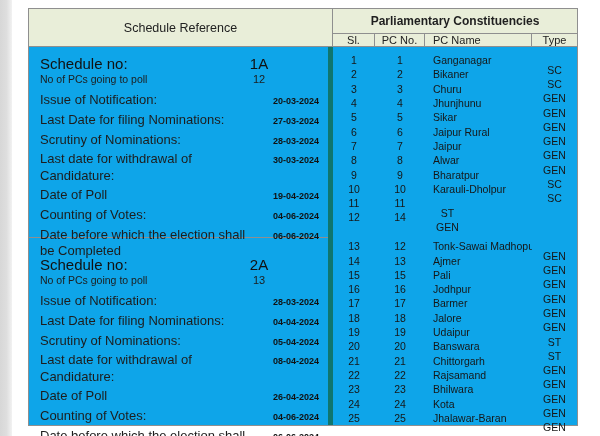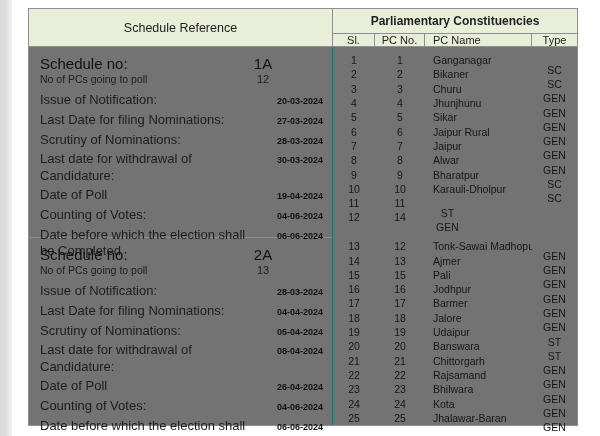--- a/index.html
+++ b/index.html
@@ -20,21 +20,21 @@
     left: 0; top: 0;
     width: 12px; height: 436px;
     background: linear-gradient(to right, #d7d7d7 0%, #dedede 55%, #f2f2f2 100%);
   }
   .sheet {
     position: absolute;
     left: 28px;
     top: 8px;
     width: 550px;
     height: 418px;
-    background: #737373;
+    background: #0ea5e9;
     border: 1px solid #8f8f8f;
     box-sizing: border-box;
     display: flex;
     flex-direction: column;
   }
 
   
   .thead {
     display: flex;
     height: 38px;
@@ -85,23 +85,24 @@
   
   .tbody {
     flex: 1 1 auto;
     display: flex;
     min-height: 0;
   }
   .left-col {
     width: 304px;
     flex: 0 0 304px;
     box-sizing: border-box;
-    border-right: 1px solid #0f766e;
+    border-right: 5px solid #0f766e;
     display: flex;
     flex-direction: column;
+    gap: 10px;
   }
   .right-col {
     flex: 1 1 auto;
     display: flex;
     flex-direction: column;
     min-width: 0;
   }
 
   
   .sched-block {

